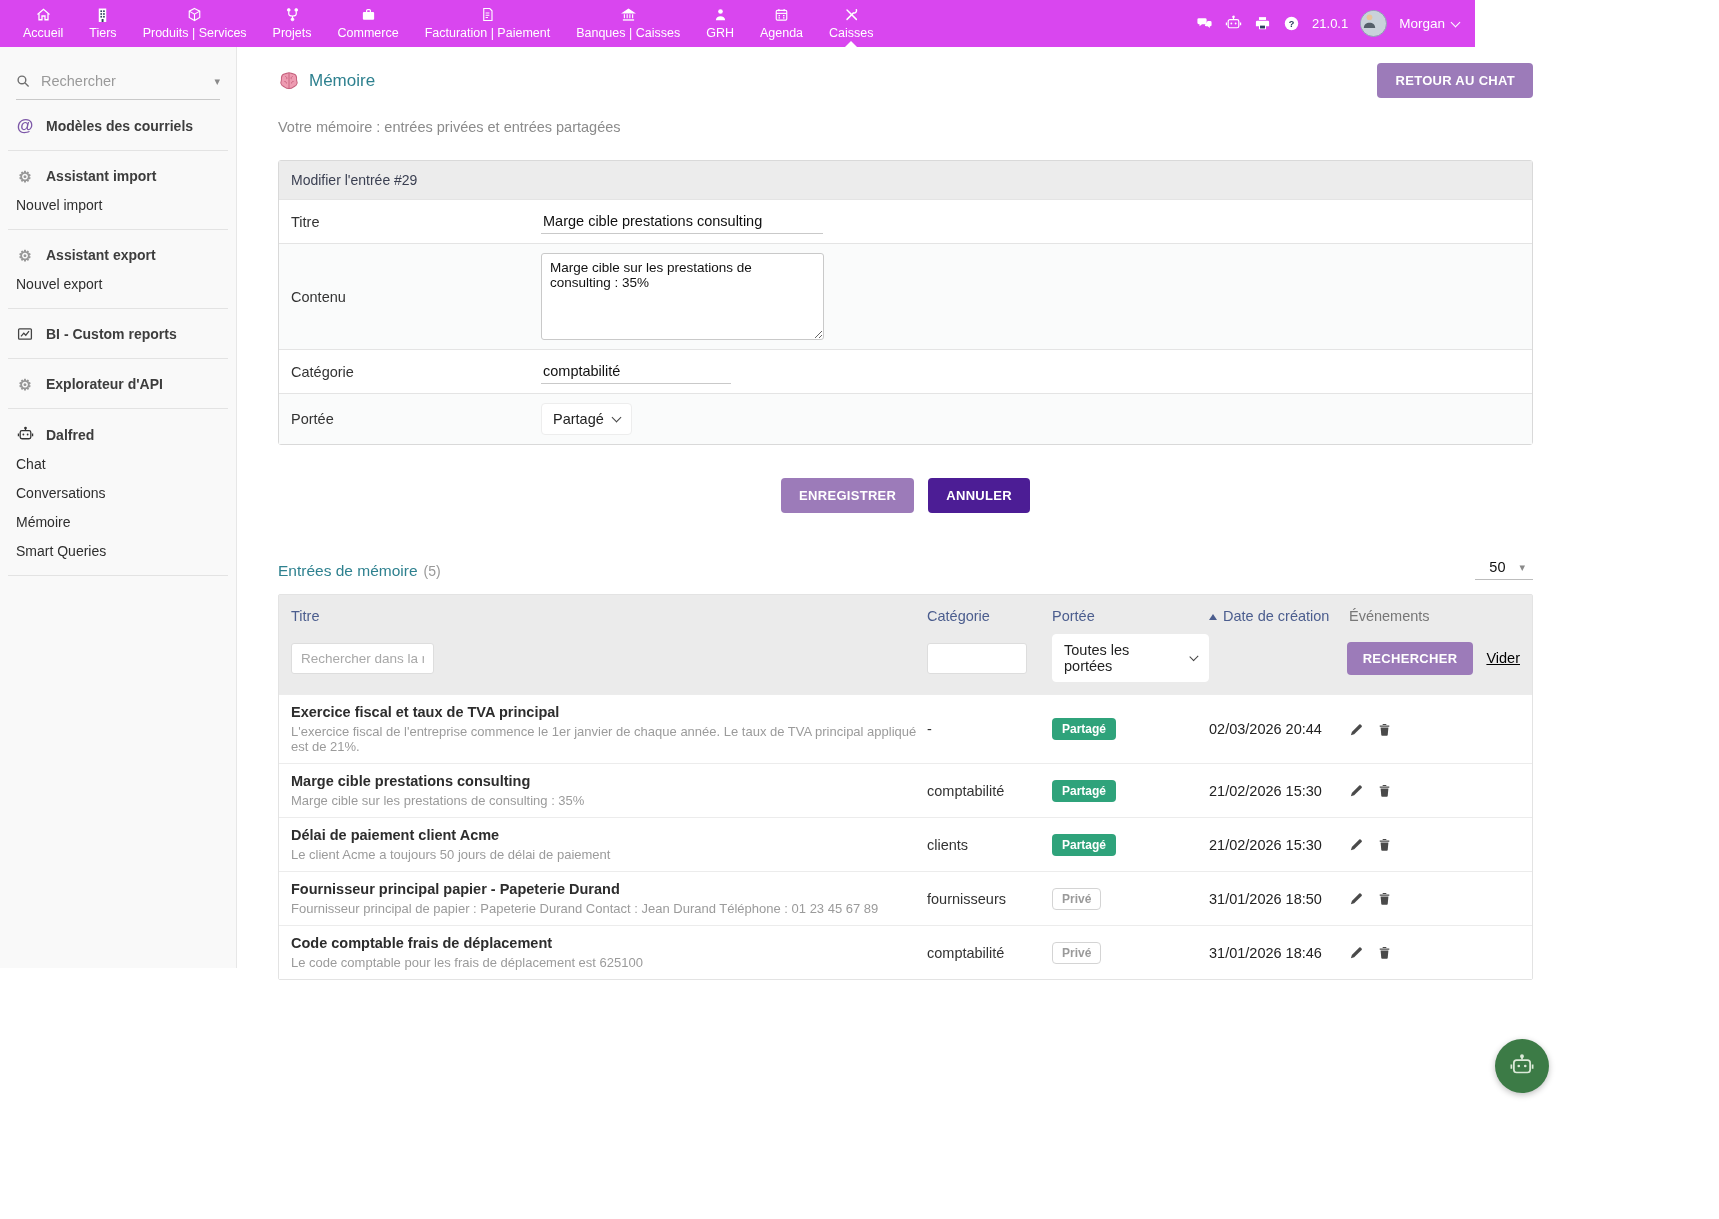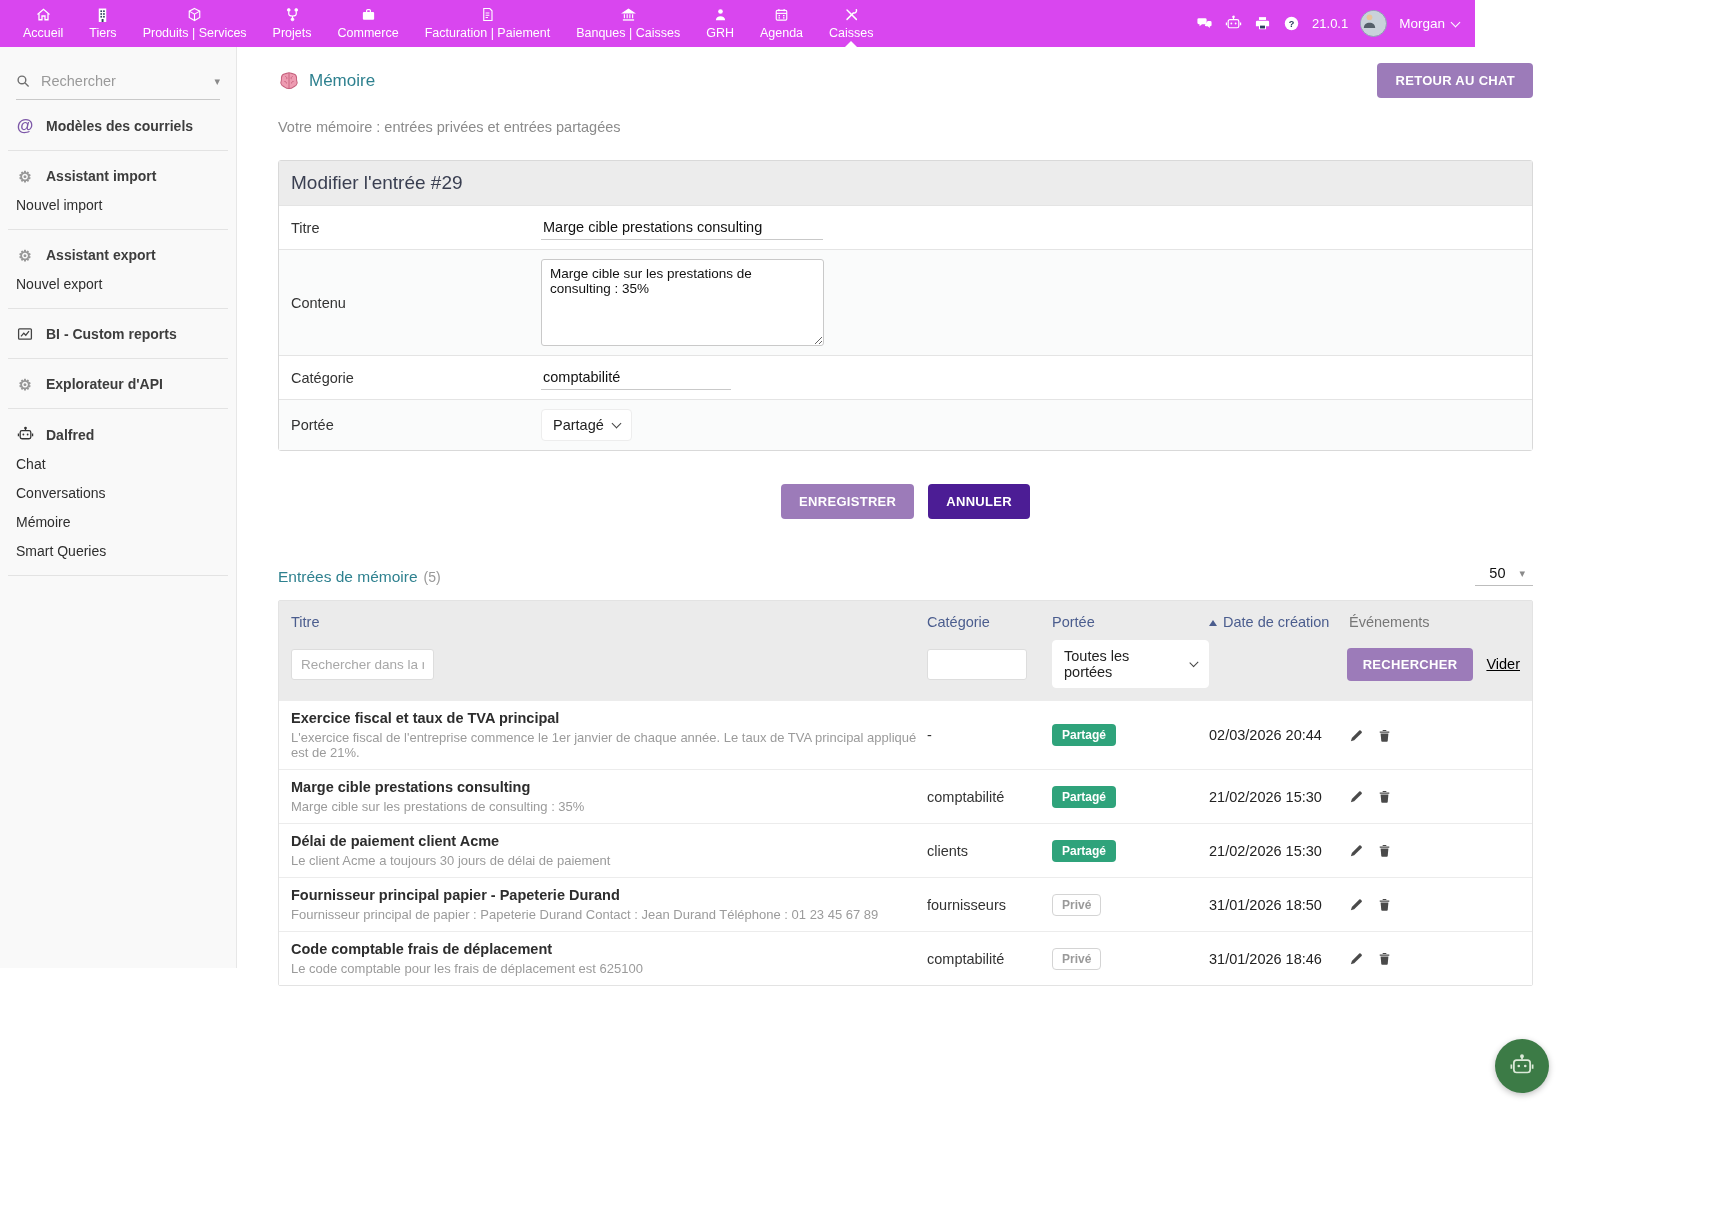--- a/index.html
+++ b/index.html
@@ -69,21 +69,21 @@
   .page-title { display:flex; align-items:center; gap:9px; color:#2e818f; font-size:17px; }
   .btn {
     background:#9c7bb9; color:#fff; font-weight:bold; font-size:13px; border:none;
     border-radius:4px; padding:10px 18px; letter-spacing:.3px; cursor:pointer;
     font-family:"Liberation Sans", sans-serif;
   }
   .subtitle { margin-top:21px; color:#8b8b8b; font-size:14.5px; }
 
   
   .form-card { margin-top:25px; border:1px solid #d9d9d9; border-radius:3px; background:#fff; }
-  .form-head { background:#ececec; padding:11px 12px; font-size:19px; color:#3a3f51; }
+  .form-head { background:#ececec; padding:11px 12px; font-size:14px; color:#3a3f51; }
   .form-row { display:flex; align-items:center; padding:9px 12px; border-top:1px solid #e4e4e4; font-size:14.5px; color:#333; }
   .form-row.alt { background:#fafbfb; }
   .form-label { width:250px; flex:none; }
   .underline-input {
     border:none; border-bottom:1px solid #c9c9c9; background:transparent; outline:none;
     font-size:14.5px; padding:4px 2px; color:#111; font-family:"Liberation Sans", sans-serif;
   }
   .w-titre { width:282px; }
   .w-cat { width:190px; }
   .contenu-box {
@@ -520,21 +520,21 @@
               <rect x="3.5" y="4.5" width="13" height="1.7" rx=".5"></rect>
               <path d="M4.8 7.2 h10.4 l-.9 10 a1.2 1.2 0 0 1-1.2 1.1 H6.9 a1.2 1.2 0 0 1-1.2-1.1 Z"></path>
             </svg>
           </span>
       </div>
     </div>
 
     <div class="trow">
       <div class="c1">
         <div class="row-title">Délai de paiement client Acme</div>
-        <div class="row-desc">Le client Acme a toujours 30 jours de délai de paiement</div>
+        <div class="row-desc">Le client Acme a toujours 50 jours de délai de paiement</div>
       </div>
       <div class="c2 row-cat">clients</div>
       <div class="c3"><span class="badge-shared">Partagé</span></div>
       <div class="c4 row-date">21/02/2026 15:30</div>
       <div class="row-actions">
         <span class="act-ic">
             <svg viewBox="0 0 20 20" fill="currentColor">
               <path d="M2.5 17.5 L3.8 13.3 L13.7 3.4 a1.3 1.3 0 0 1 1.8 0 l1.3 1.3 a1.3 1.3 0 0 1 0 1.8 L6.9 16.4 Z"></path>
             </svg>
           </span>

